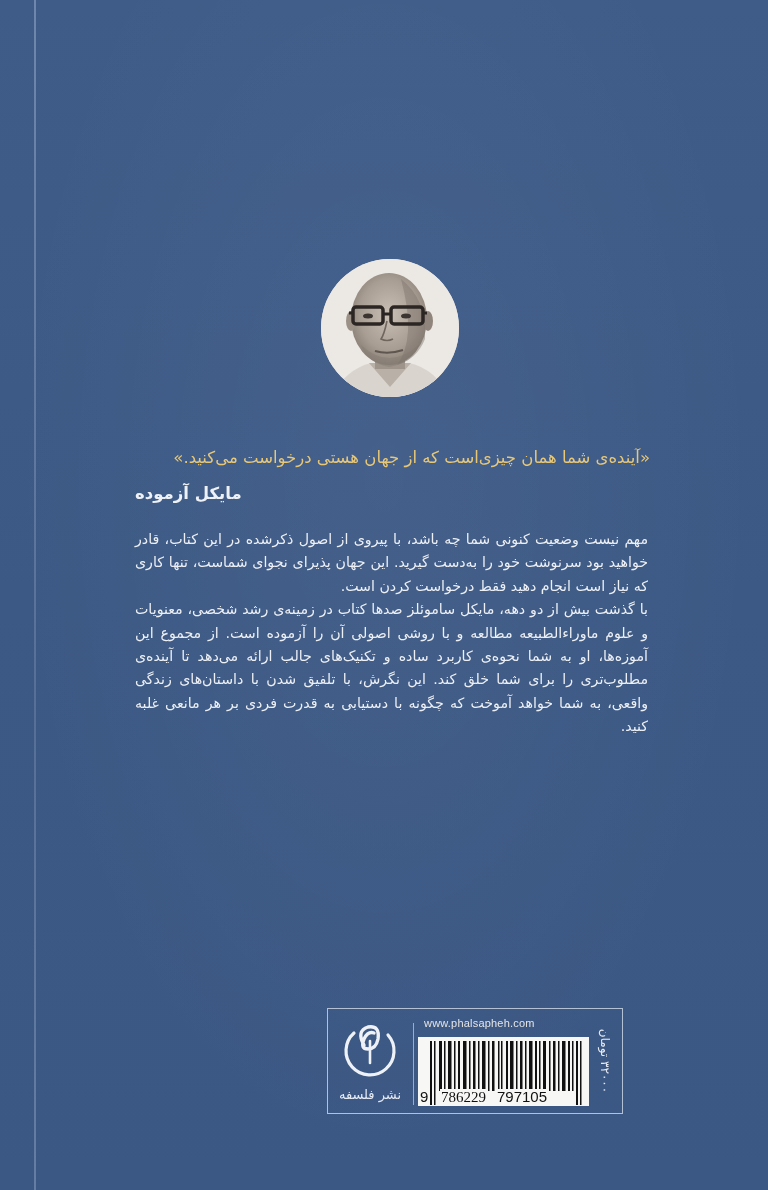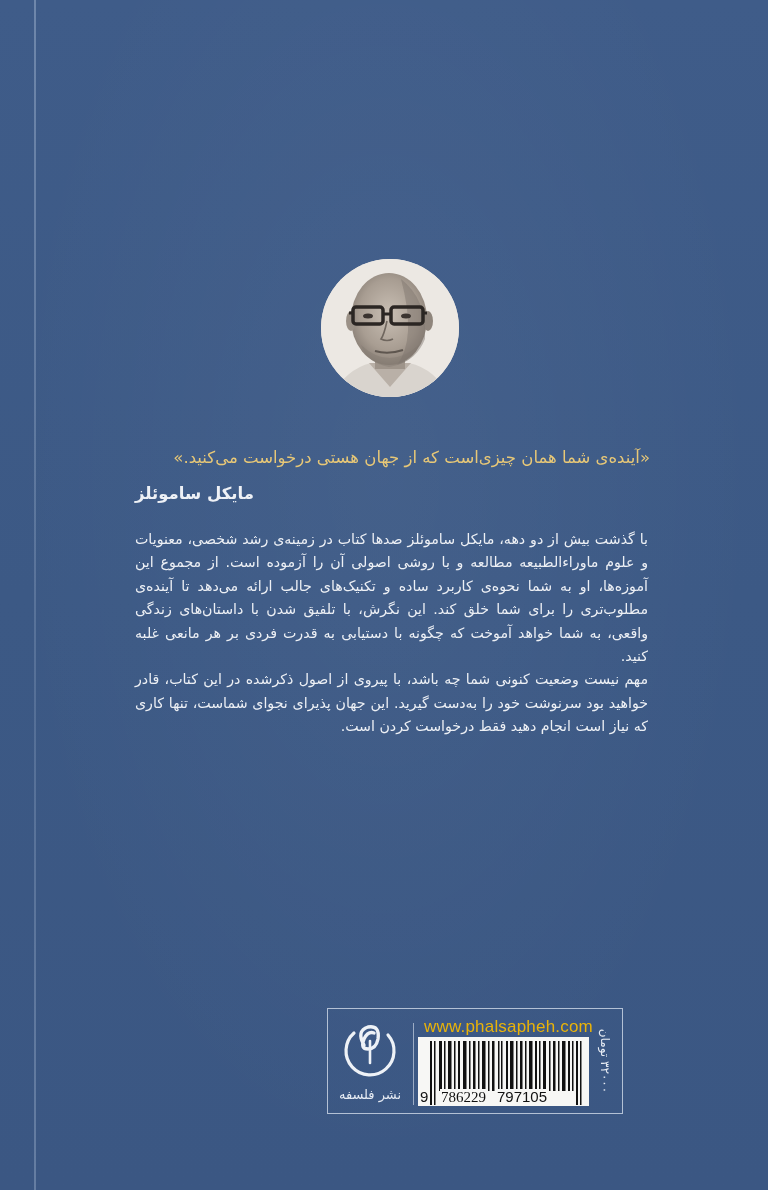--- a/index.html
+++ b/index.html
@@ -116,23 +116,23 @@
       left: 85px;
       top: 14px;
       width: 1px;
       height: 82px;
       background: rgba(220,228,240,0.6);
     }
     .url {
       position: absolute;
       left: 96px;
       top: 8px;
-      color: #eab308;
+      color: #e5e5e5;
       font-family: "Liberation Sans", sans-serif;
-      font-size: 17px;
+      font-size: 11px;
       letter-spacing: 0.2px;
     }
     .barcode {
       position: absolute;
       left: 90px;
       top: 28px;
       width: 171px;
       height: 69px;
       background: #f7f7f5;
     }
@@ -209,25 +209,25 @@
     <ellipse cx="85" cy="57" rx="5" ry="2.5" fill="#3b3430"></ellipse>
 
     <path d="M66 62 Q 63 76 60 80 Q 66 83 72 80" fill="none" stroke="#6f665e" stroke-width="1.6"></path>
     <path d="M54 92 Q 67 96 82 91" fill="none" stroke="#5e564f" stroke-width="2"></path>
 
     <path d="M40 86 Q 68 112 98 86 Q 92 104 68 108 Q 46 104 40 86 Z" fill="#7f766e" opacity="0.35"></path>
   </svg>
 </div>
 
 <div class="quote">«آینده‌ی شما همان چیزی‌است که از جهان هستی درخواست می‌کنید.»</div>
-<div class="author">مایکل ساموئلز</div>
+<div class="author">مایکل آزموده</div>
 
 <div class="body-text">
+  <p>مهم نیست وضعیت کنونی شما چه باشد، با پیروی از اصول ذکرشده در این کتاب، قادر خواهید بود سرنوشت خود را به‌دست گیرید. این جهان پذیرای نجوای شماست، تنها کاری که نیاز است انجام دهید فقط درخواست کردن است.</p>
   <p>با گذشت بیش از دو دهه، مایکل ساموئلز صدها کتاب در زمینه‌ی رشد شخصی، معنویات و علوم ماوراءالطبیعه مطالعه و با روشی اصولی آن را آزموده است. از مجموع این آموزه‌ها، او به شما نحوه‌ی کاربرد ساده و تکنیک‌های جالب ارائه می‌دهد تا آینده‌ی مطلوب‌تری را برای شما خلق کند. این نگرش، با تلفیق شدن با داستان‌های زندگی واقعی، به شما خواهد آموخت که چگونه با دستیابی به قدرت فردی بر هر مانعی غلبه کنید.</p>
-  <p>مهم نیست وضعیت کنونی شما چه باشد، با پیروی از اصول ذکرشده در این کتاب، قادر خواهید بود سرنوشت خود را به‌دست گیرید. این جهان پذیرای نجوای شماست، تنها کاری که نیاز است انجام دهید فقط درخواست کردن است.</p>
 </div>
 
 <div class="imprint">
   <div class="logo-area">
     <svg width="56" height="64" viewBox="0 0 56 64">
 
       <path d="M12 14 A 24 24 0 1 0 46 16" fill="none" stroke="#eef2f7" stroke-width="3.2" stroke-linecap="round"></path>
 
       <path d="M22 26 Q 14 12 26 8 Q 38 6 36 20 Q 34 30 26 30 Q 18 30 22 20 Q 26 12 32 14" fill="none" stroke="#eef2f7" stroke-width="3.4" stroke-linecap="round"></path>
 

